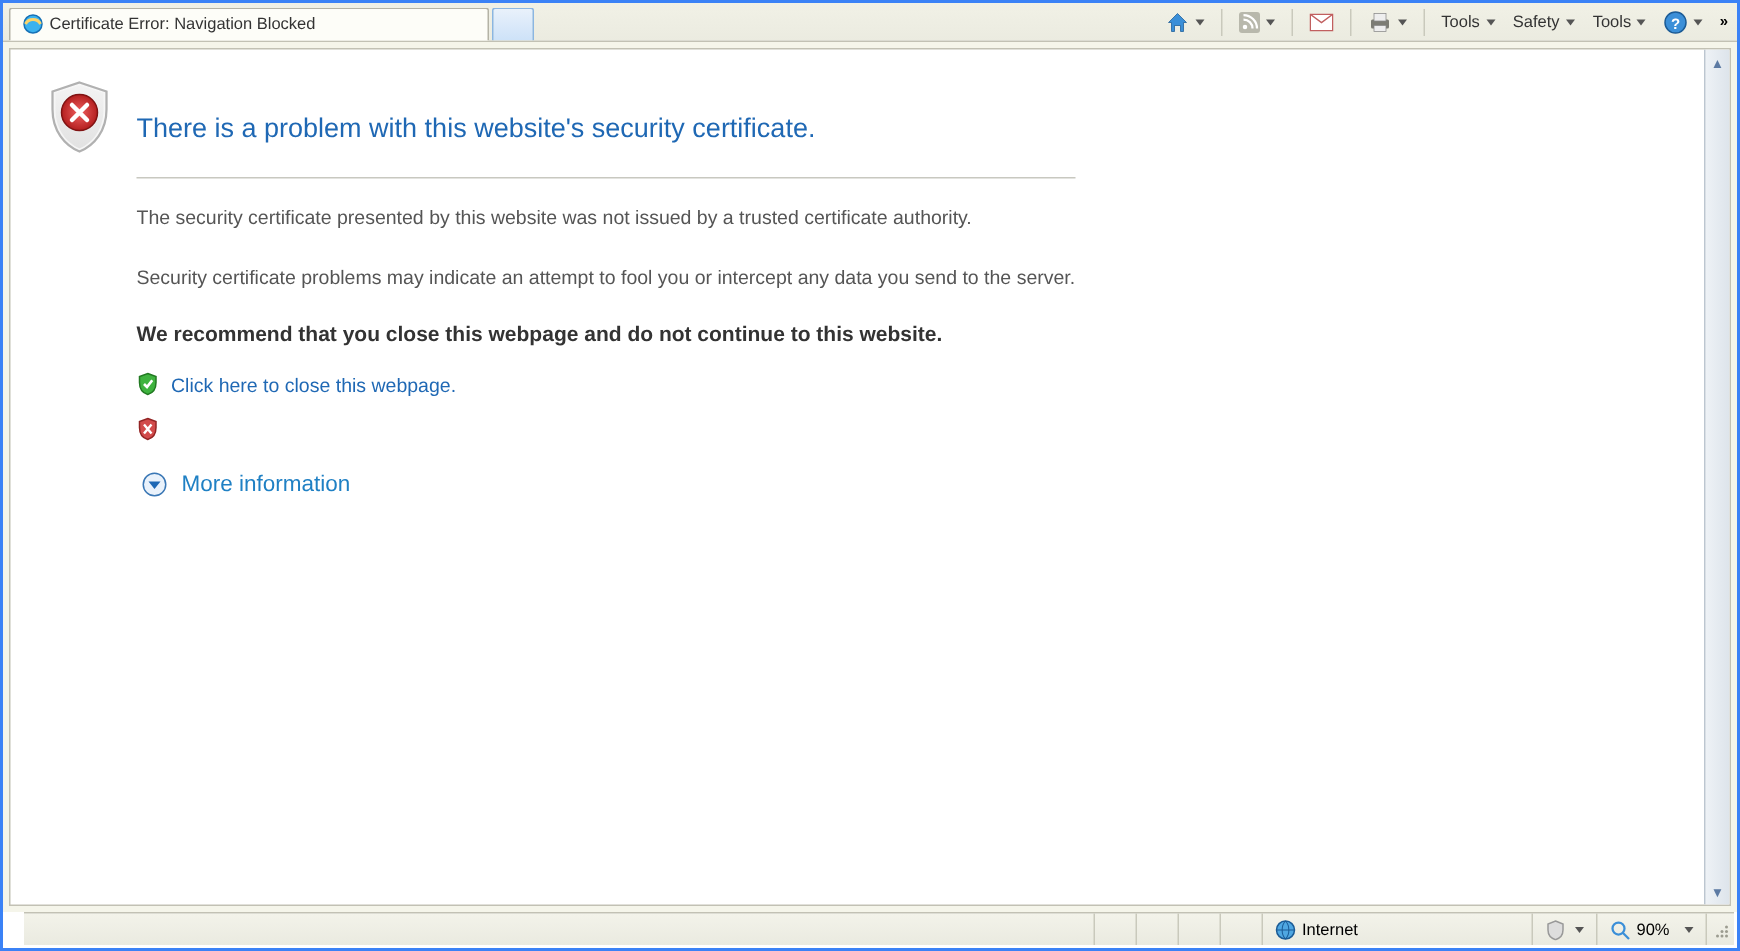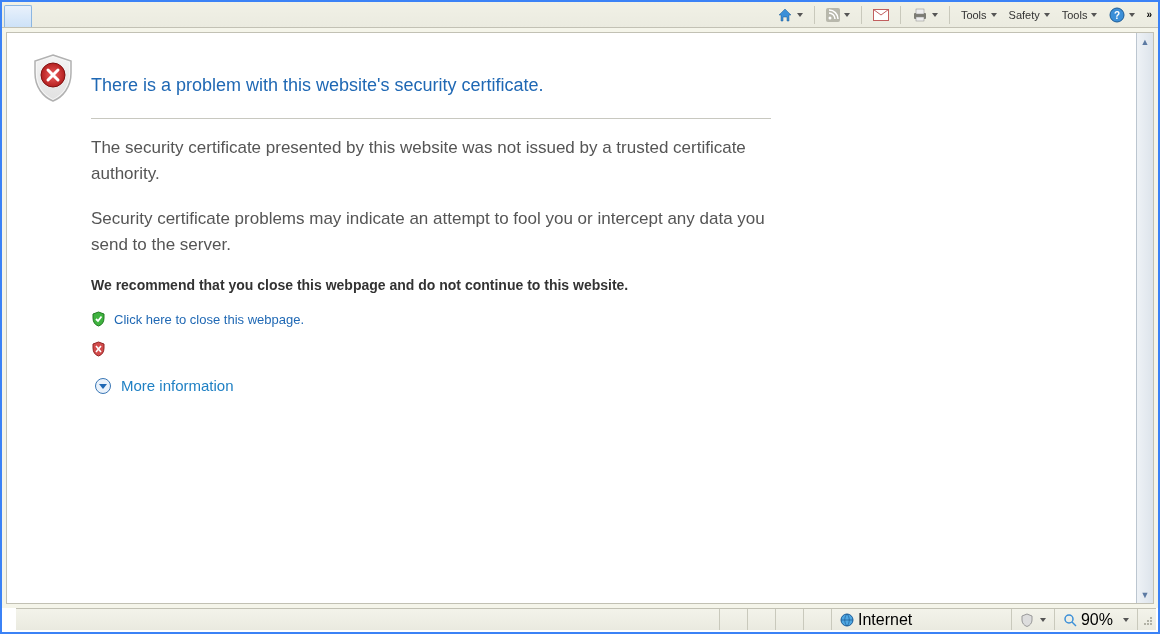--- a/index.html
+++ b/index.html
@@ -117,21 +117,21 @@
       margin-top: 22px;
       margin-bottom: 22px;
     }
     .hr {
       border: none;
       border-top: 1px solid #c8c8c0;
       margin-bottom: 16px;
     }
     .body-text {
       color: #555;
-      font-size: 17px;
+      font-size: 13px;
       line-height: 1.5;
       margin-bottom: 20px;
     }
     .recommend {
       color: #333;
       font-size: 14px;
       font-weight: bold;
       margin-bottom: 18px;
     }
     .action-line {
@@ -169,21 +169,21 @@
       border-top: 5px solid #1f68b4;
     }
     .status-bar {
       position: absolute;
       left: 14px; right: 2px; bottom: 2px;
       height: 22px;
       background: linear-gradient(#f3f3ea, #eaeae0);
       border-top: 1px solid #c2c1b4;
       display: flex;
       align-items: center;
-      font-size: 16px;
+      font-size: 11px;
     }
     .status-spacer { flex: 1; }
     .status-cell {
       border-left: 1px solid #c9c9bc;
       height: 100%;
       display: flex;
       align-items: center;
       padding: 0 8px;
       gap: 4px;
     }
@@ -196,20 +196,29 @@
     .chevrons {
       font-size: 10px;
       font-weight: bold;
       padding: 0 2px;
     }
   </style>
 </head>
 <body>
 
 <div class="tab-bar">
+  <div class="tab">
+    <span>
+      <svg width="14" height="14" viewBox="0 0 14 14">
+        <circle cx="7" cy="7" r="6" fill="#3bb2ef" stroke="#1671b6" stroke-width="1"></circle>
+        <path d="M2 7 C4 3 10 3 12 7" fill="none" stroke="#fdd46a" stroke-width="2"></path>
+      </svg>
+    </span>
+    <span style="font-size:11px;color:#333;">Certificate Error: Navigation Blocked</span>
+  </div>
   <div class="new-tab"></div>
 
   <div class="toolbar-right">
     <div class="tb-item">
       <svg width="16" height="14" viewBox="0 0 16 14">
           <path d="M8 1 L14 7 L12 7 L12 13 L10 13 L10 9 L6 9 L6 13 L4 13 L4 7 L2 7 Z" fill="#3b8fd8" stroke="#1b5b96" stroke-width="0.5"></path>
         </svg>
       <span class="dd"></span>
     </div>
     <div class="sep"></div>

